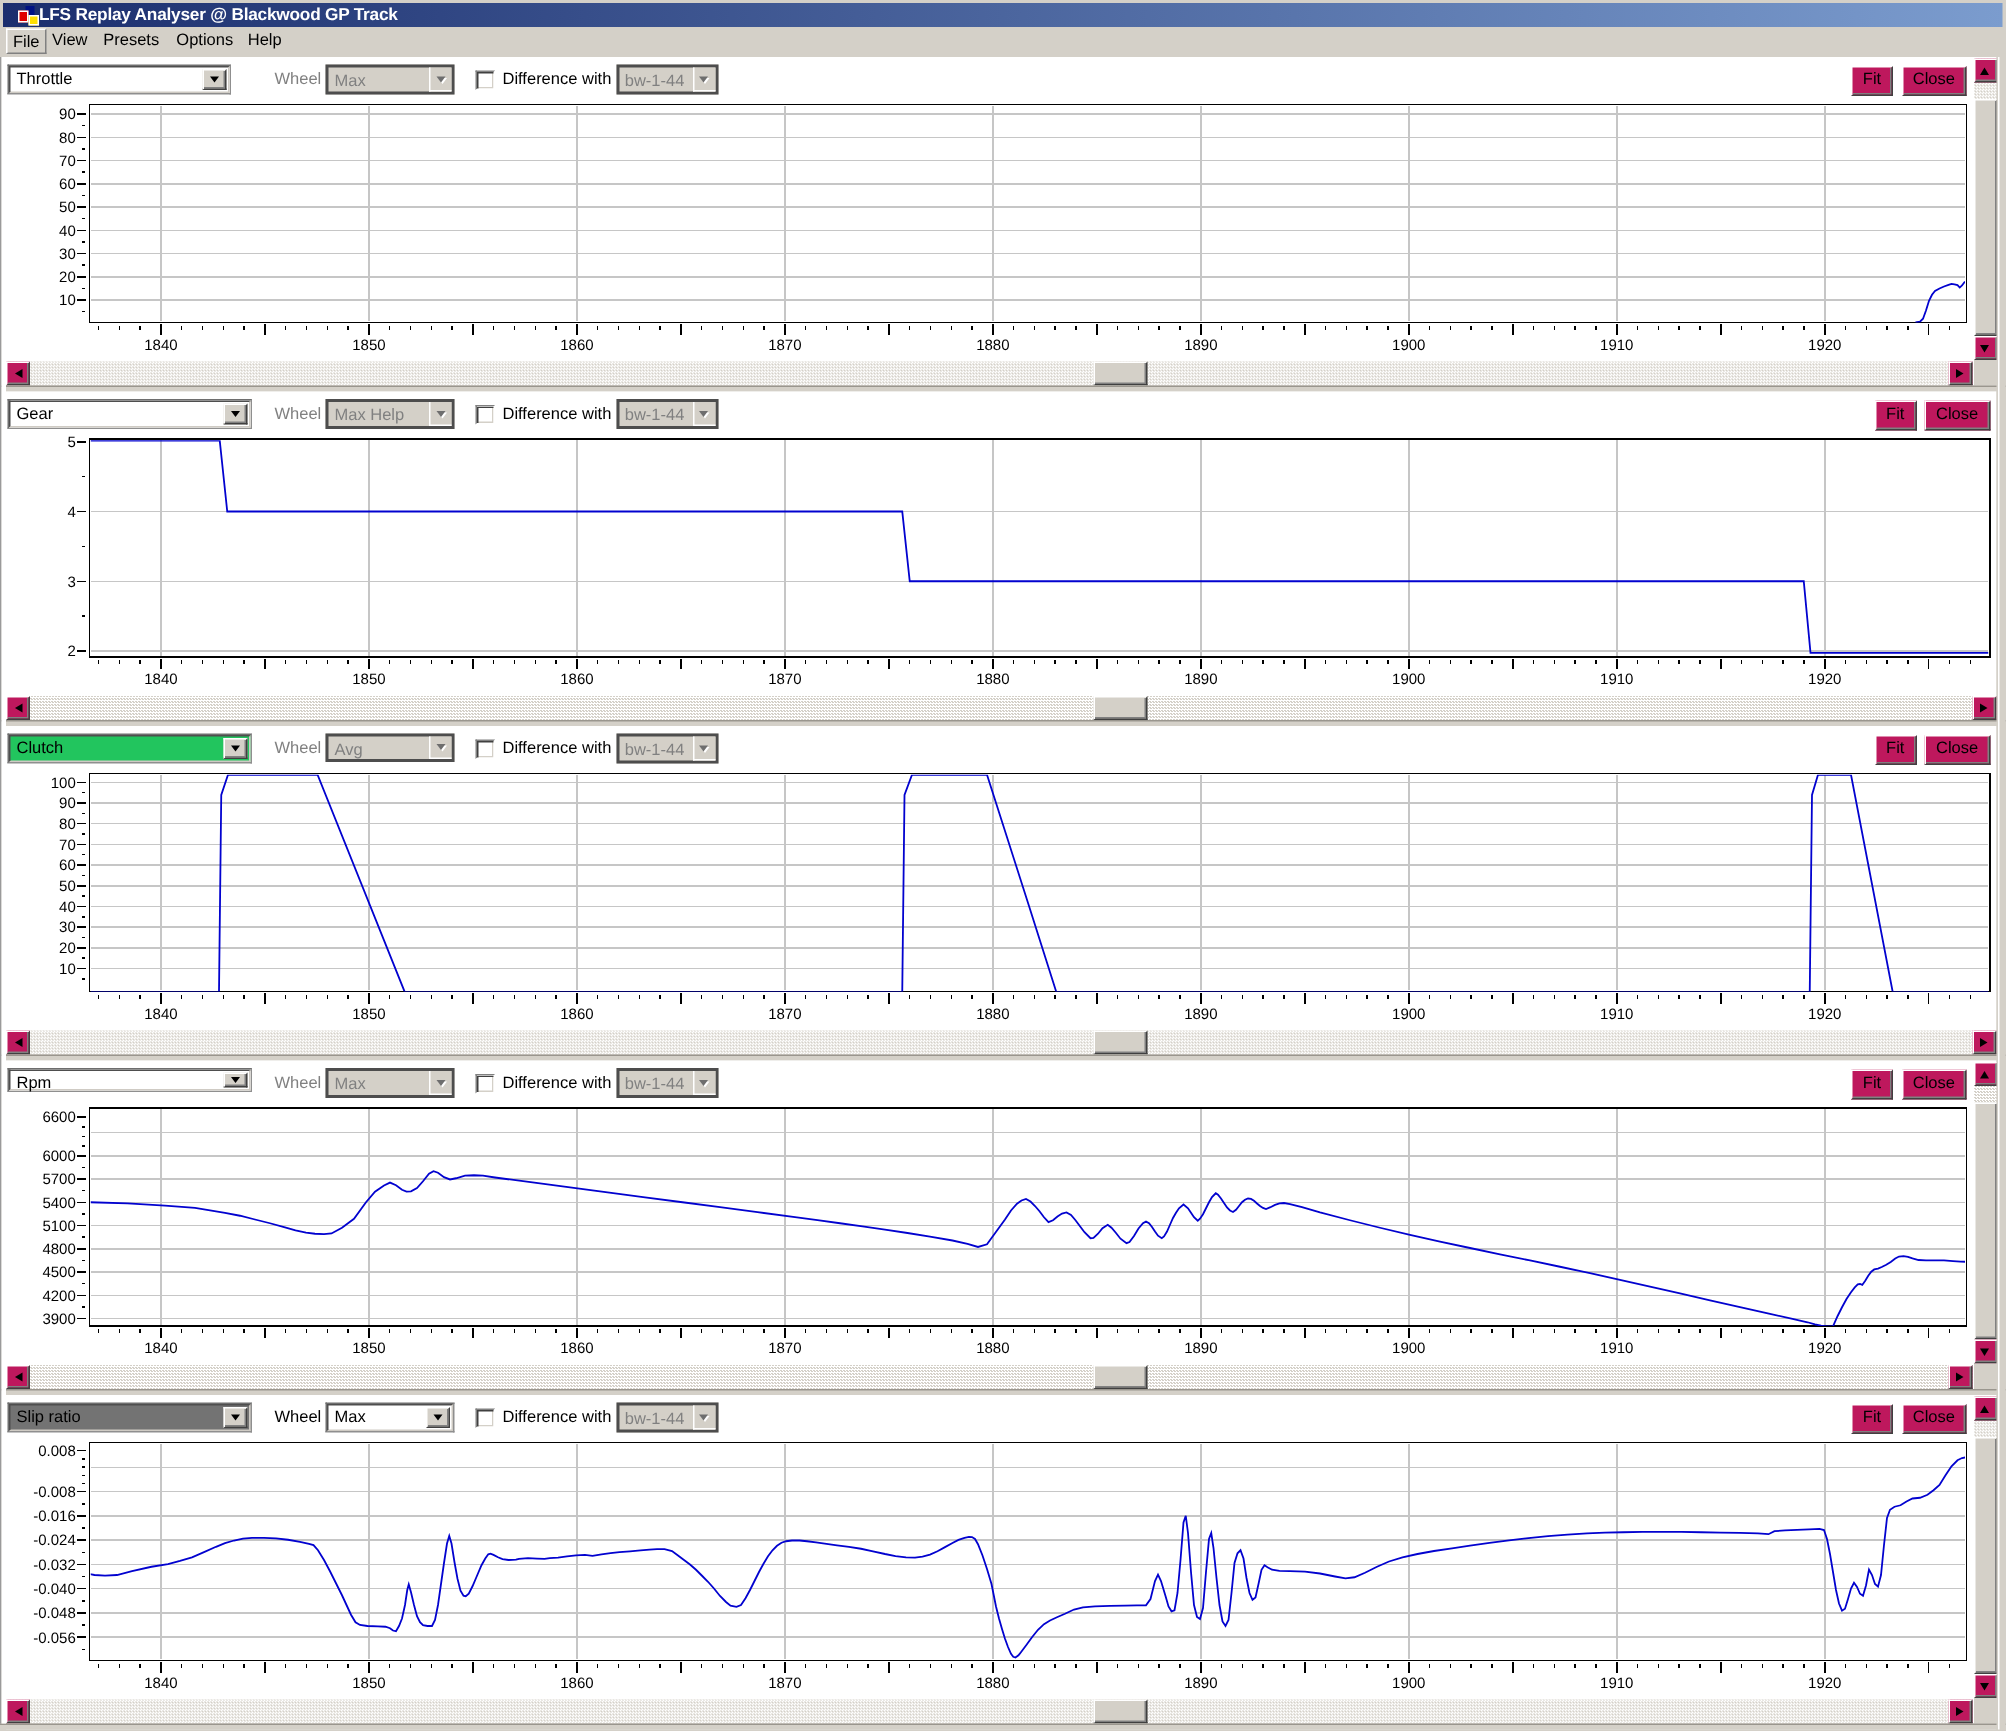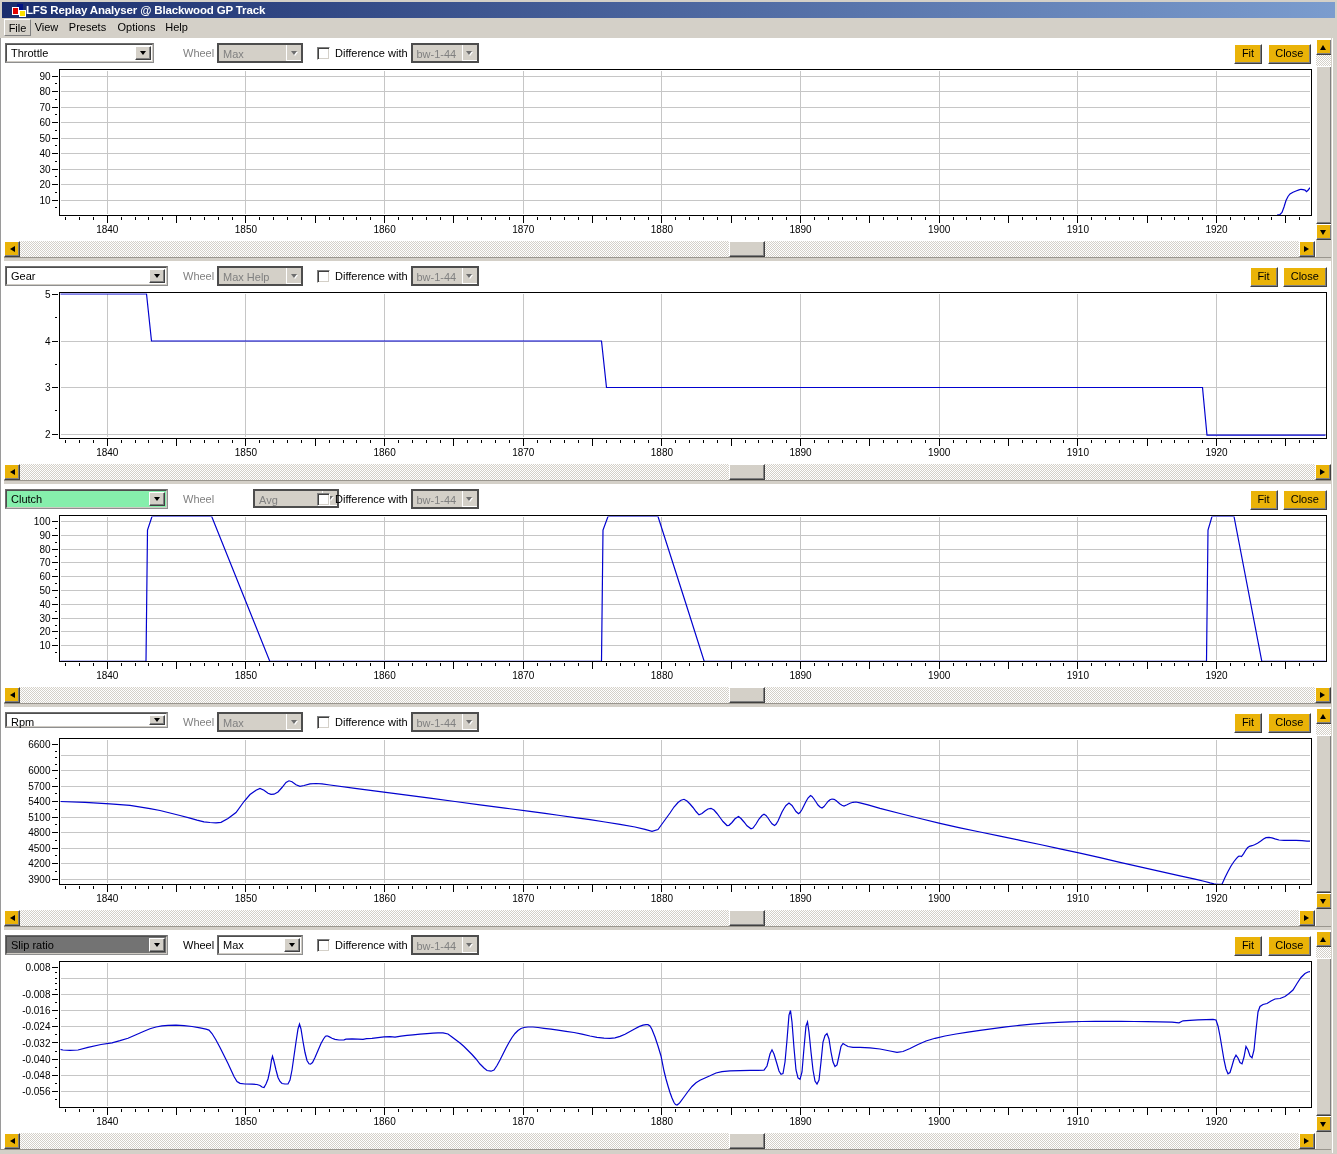--- a/index.html
+++ b/index.html
@@ -25,21 +25,21 @@
 .cbod { position:absolute; border:2px solid #4d4d4d; background:#d4d0c8; }
 .cabd { position:absolute; right:0; top:0; bottom:0; width:15px; background:#d4d0c8;
   border-left:1px solid #ffffff; border-bottom:1px solid #ffffff; }
 .tri-d { position:absolute; left:50%; top:50%; margin:-2px 0 0 -3.5px; width:0; height:0;
   border-left:3.5px solid transparent; border-right:3.5px solid transparent;
   border-top:4px solid #000; }
 .lbl { position:absolute; font-size:11px; line-height:13px; white-space:nowrap; }
 .chk { position:absolute; width:13px; height:13px; background:#fff; border:1px solid;
   border-color:#808080 #ffffff #ffffff #808080;
   box-shadow:inset 1px 1px 0 #404040, inset -1px -1px 0 #d4d0c8; }
-.b3 { position:absolute; background:#eab308; border:1px solid;
+.b3 { position:absolute; background:#be185d; border:1px solid;
   border-color:#ffffff #404040 #404040 #ffffff;
   box-shadow:inset -1px -1px 0 #808080; }
 .b3t { position:absolute; width:100%; text-align:center; top:2px; font-size:11px; color:#000; }
 .cht { position:absolute; left:0; }
 .sbtrack { position:absolute; background:#fff;
   background-image:conic-gradient(#d4d0c8 90deg,#fff 90deg 180deg,#d4d0c8 180deg 270deg,#fff 270deg);
   background-size:2px 2px; }
 .sthumb { position:absolute; background:#d4d0c8; border:1px solid;
   border-color:#ffffff #404040 #404040 #ffffff;
   box-shadow:inset -1px -1px 0 #808080; }
@@ -452,29 +452,29 @@
         <span class="tri-l"></span>
       </div>
       <div class="sthumb" style="left:725px;top:203px;width:35.5px;height:16px;"></div>
       <div class="b3 sb" style="left:1310.5px;top:203px;width:16px;height:16px;">
         <span class="tri-r"></span>
       </div>
       <div class="sep" style="left:-4px;top:219px;width:1337px;height:4px;"></div>
     </div>
     <div class="panel" style="top:484px;">
       <div class="cbo" style="left:1px;top:5px;width:163px;height:20px;">
-        <div class="cbi" style="background:#86efac;">
+        <div class="cbi" style="background:#22c55e;">
           <div class="cbt" style="color:#000;">Clutch</div>
           <div class="cab">
             <span class="tri-d" style="border-top-color:#000;"></span>
           </div>
         </div>
       </div>
       <div class="lbl" style="left:179px;top:9px;color:#808080;">Wheel</div>
-      <div class="cbod" style="left:213px;top:5px;width:86px;height:19px;margin-left:36px;">
+      <div class="cbod" style="left:213px;top:5px;width:86px;height:19px;">
         <div class="cbt" style="color:#808080;top:2px;">Avg</div>
         <div class="cabd">
           <span class="tri-d" style="border-top-color:#fff;margin:-1px 0 0 -2.5px;"></span>
           <span class="tri-d" style="border-top-color:#6e6e6e;"></span>
         </div>
       </div>
       <div class="chk" style="left:313px;top:9px;"></div>
       <div class="lbl" style="left:331px;top:9px;color:#000;">Difference with</div>
       <div class="cbod" style="left:406.5px;top:5px;width:68px;height:20px;">
         <div class="cbt" style="color:#808080;top:2px;">bw-1-44</div>

